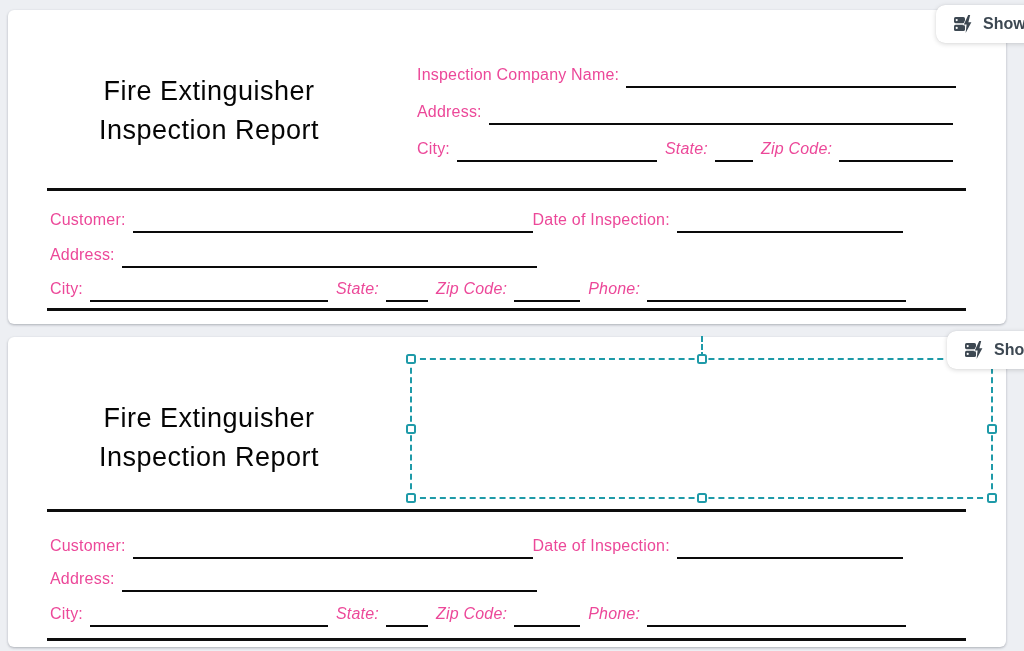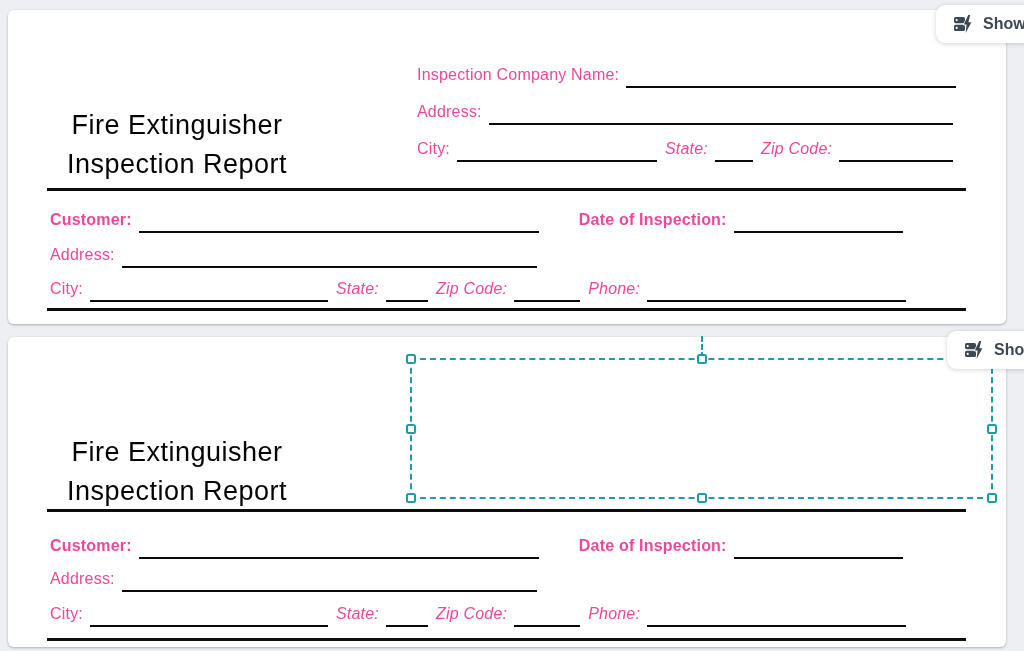--- a/index.html
+++ b/index.html
@@ -11,40 +11,40 @@
   
   .page{
     position:absolute;left:8px;width:998px;background:#ffffff;
     border-radius:6px;
     box-shadow:0 1px 3px rgba(16,24,40,.20),0 1px 2px rgba(16,24,40,.10);
   }
   #page1{top:10px;height:314px;}
   #page2{top:337px;height:310px;}
 
   .doc-title{
-    position:absolute;left:24px;top:62px;width:290px;text-align:center;
-    font-size:27px;line-height:39px;letter-spacing:.5px;color:#050505;margin-top:34px;
+    position:absolute;left:56px;top:62px;width:290px;text-align:center;
+    font-size:27px;line-height:39px;letter-spacing:.5px;color:#050505;
   }
   .row{
     position:absolute;display:flex;align-items:baseline;height:22px;
     font-size:16px;letter-spacing:.2px;color:#ec4899;white-space:nowrap;
   }
   .row .lbl{margin-right:7px;}
   .bl{display:inline-block;border-bottom:2px solid #0a0a0a;height:19px;align-self:flex-end;}
   .bl.fill{flex:1;}
-  .sp40{margin-left:40px;}
+  .sp40{}
   .sp8{margin-left:8px;font-style:italic;}
   .rule{position:absolute;left:39px;width:919px;height:3px;background:#0d0d0d;}
 
   
   .co-r1{left:409px;top:56px;width:539px;}
   .co-r2{left:409px;top:93px;width:536px;}
   .co-r3{left:409px;top:130px;width:536px;}
   
-  .cu-r1{left:42px;top:201px;width:853px;font-weight:bold;}
+  .cu-r1{left:42px;top:201px;width:853px;}
   .cu-r2{left:42px;top:236px;width:487px;}
   .cu-r3{left:42px;top:270px;width:856px;}
 
   .rule-a{top:178px;}
   .rule-b{top:298px;}
   #page2 .rule-a{top:172px;}
   #page2 .rule-b{top:301px;}
   #page2 .cu-r1{top:200px;}
   #page2 .cu-r2{top:233px;}
   #page2 .cu-r3{top:268px;}

